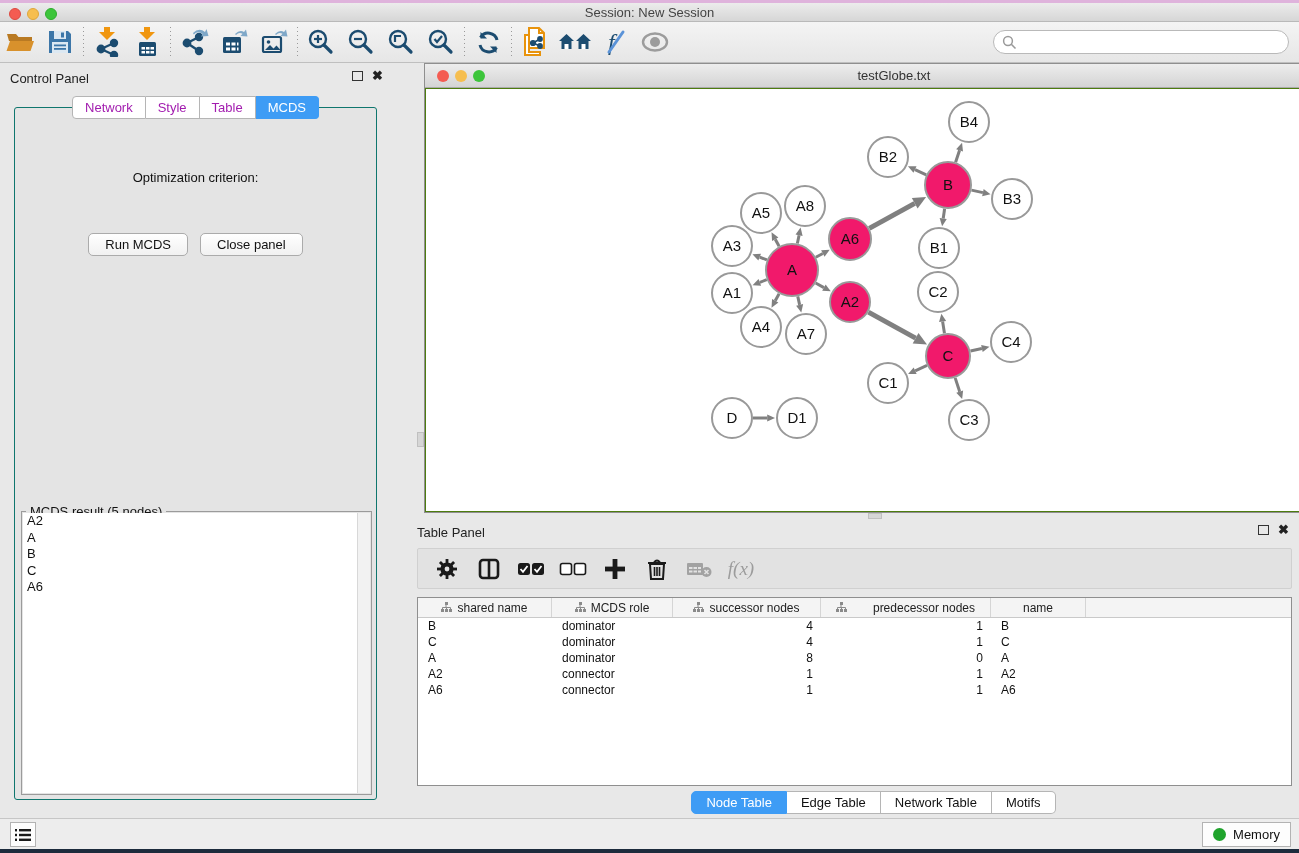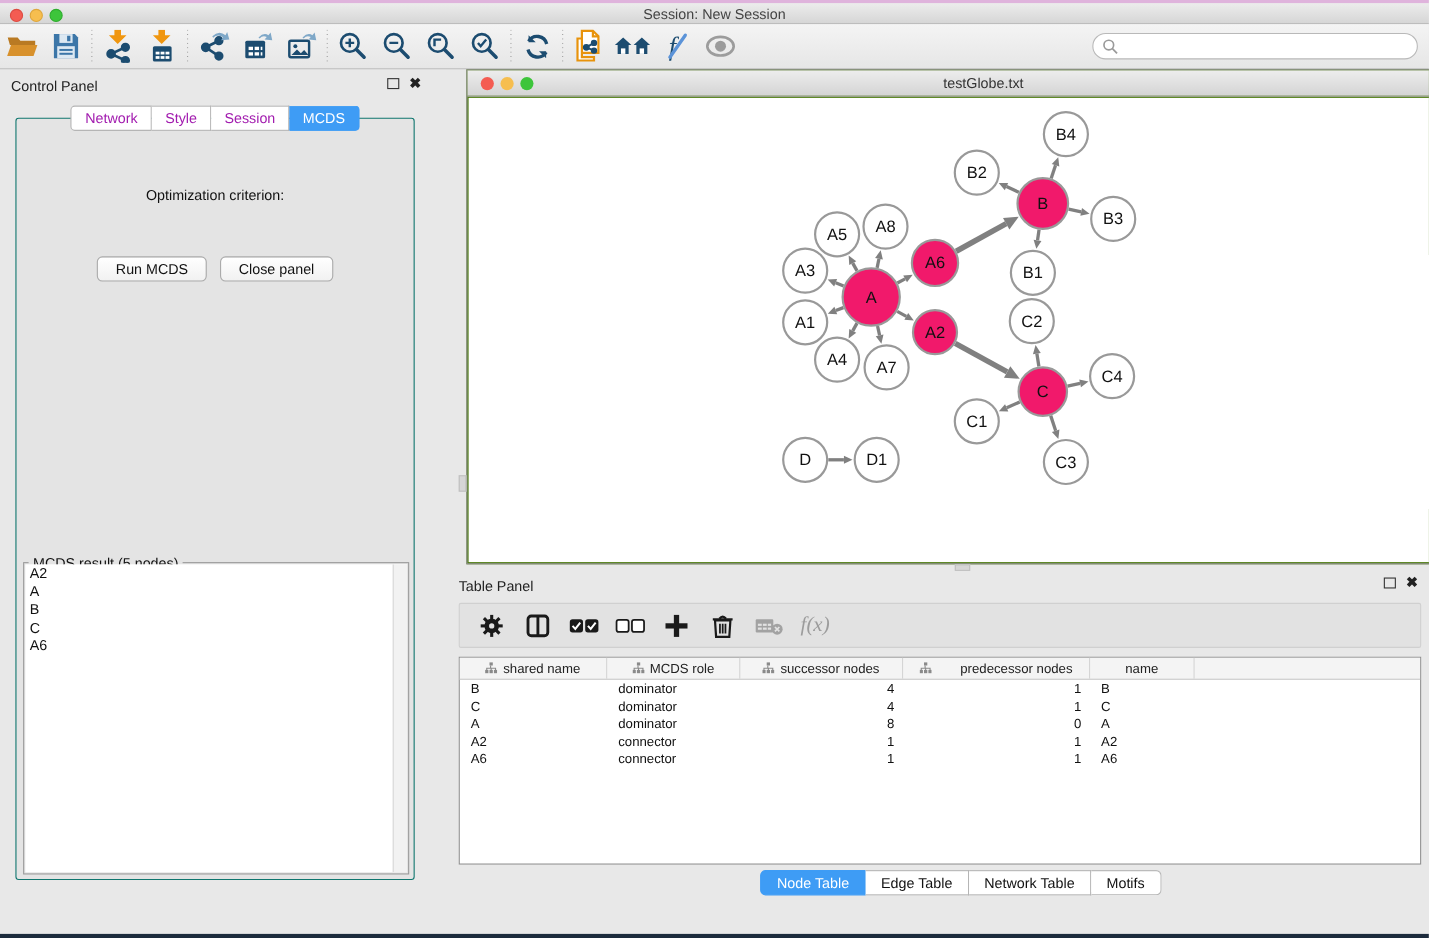--- a/index.html
+++ b/index.html
@@ -311,21 +311,21 @@
             <div class="result-item">A</div>
             <div class="result-item">B</div>
             <div class="result-item">C</div>
             <div class="result-item">A6</div>
           </div>
       </div>
     </div>
     <div class="cp-tabs" id="cp-tabs">
         <span class="cp-tab">Network</span>
         <span class="cp-tab">Style</span>
-        <span class="cp-tab">Session</span>
+        <span class="cp-tab">Table</span>
         <span class="cp-tab selected">MCDS</span>
       </div>
   </div>
 
   <div class="net-window">
     <div class="net-titlebar">
       <span class="ntl red"></span>
       <span class="ntl yellow"></span>
       <span class="ntl green"></span>
       <div class="title">testGlobe.txt</div>
@@ -592,14 +592,32 @@
         </div>
     </div>
     <div class="tp-tabs" id="tp-tabs">
         <span class="tp-tab selected">Node Table</span>
         <span class="tp-tab">Edge Table</span>
         <span class="tp-tab">Network Table</span>
         <span class="tp-tab">Motifs</span>
       </div>
   </div>
 
+  <div class="statusbar">
+    <div class="list-btn">
+      <svg width="16" height="14" viewBox="0 0 16 14">
+        <g fill="#1A1A1A">
+          <rect x="0" y="1" width="2" height="2.4"></rect>
+            <rect x="4" y="1" width="12" height="2.4"></rect>
+          <rect x="0" y="5.8" width="2" height="2.4"></rect>
+            <rect x="4" y="5.8" width="12" height="2.4"></rect>
+          <rect x="0" y="10.6" width="2" height="2.4"></rect>
+            <rect x="4" y="10.6" width="12" height="2.4"></rect>
+        </g>
+      </svg>
+    </div>
+    <div class="memory-btn">
+      <span class="mem-dot"></span>
+      <span>Memory</span>
+    </div>
+  </div>
   <div class="desktop-strip"></div>
 </div>
 
 </body></html>

